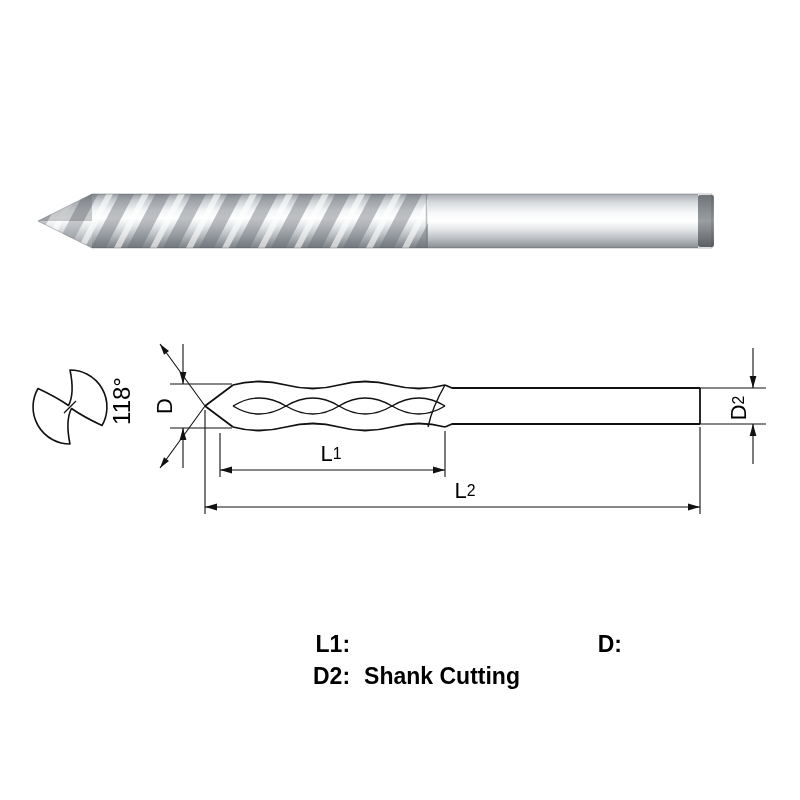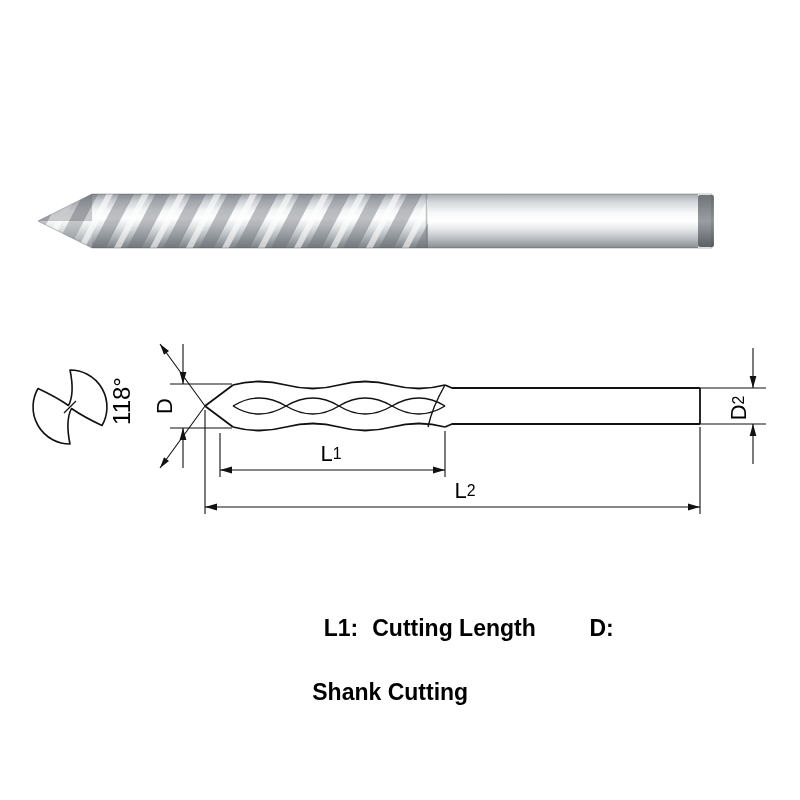--- a/index.html
+++ b/index.html
@@ -17,25 +17,25 @@
   .dim-label sub { font-size:0.72em; line-height:1; }
   .rot { transform:rotate(-90deg); }
 
   .lbl-118 { left:84px;  top:363px; width:76px; height:76px; font-size:24px; }
   .lbl-d   { left:148px; top:389px; width:34px; height:34px; }
   .lbl-l1  { left:304px; top:441px; width:54px; height:26px; }
   .lbl-l2  { left:438px; top:478px; width:54px; height:26px; }
   .lbl-d2  { left:718px; top:387px; width:42px; height:42px; }
 
   .legend {
-    position:absolute; top:612px; left:50%;
+    position:absolute; top:628px; left:50%;
     transform:translateX(calc(-50% + 70px));
     display:grid; grid-template-columns:auto auto;
     column-gap:56px; row-gap:0px;
-    font-size:23px; font-weight:bold; line-height:32px; color:#000;gap:32px;
+    font-size:23px; font-weight:bold; line-height:32px; color:#000;
   }
   .legend-item { display:flex; }
   .legend-key { min-width:46px; text-align:right; margin-right:14px; }
 </style>
 </head>
 <body>
 
 <div class="page">
 
   <svg class="photo" width="690" height="70" viewBox="0 0 690 70">
@@ -154,23 +154,23 @@
   </div>
 
   <div class="dim-label lbl-d2 rot">
     <span>D</span>
       <sub>2</sub>
   </div>
 
   <div class="legend">
     <div class="legend-item">
       <span class="legend-key">L1:</span>
-      <span class="legend-label">Cutting Length</span>
     </div>
     <div class="legend-item">
       <span class="legend-key">D:</span>
     </div>
     <div class="legend-item">
+      <span class="legend-key">D2:</span>
       <span class="legend-label">Shank Cutting</span>
     </div>
   </div>
 
 </div>
 
 </body></html>

